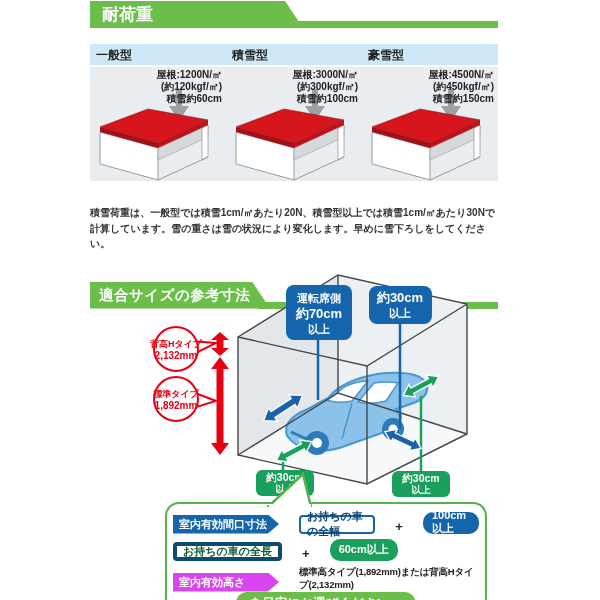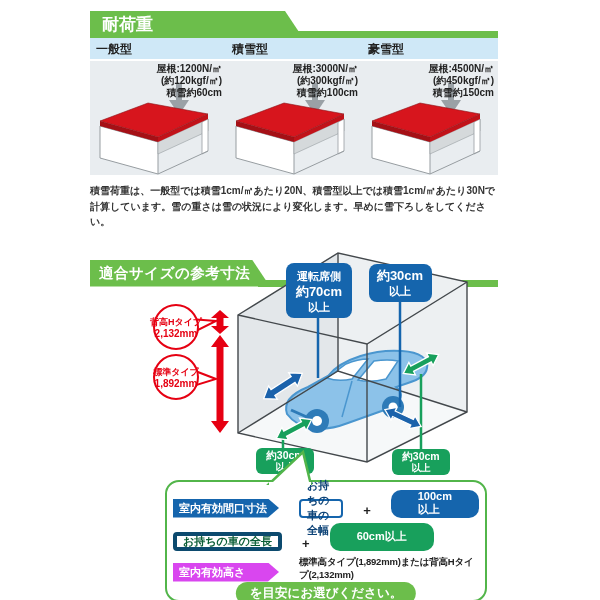--- a/index.html
+++ b/index.html
@@ -12,30 +12,30 @@
   .banner .thick { position:absolute; left:0; top:0; bottom:0; background:#6cbe4b;
     clip-path:polygon(0 0, calc(100% - 18px) 0, 100% 100%, 0 100%);
     display:flex; align-items:center; color:#fff; font-weight:bold; }
   .banner .strip { position:absolute; right:0; bottom:0; height:7px; background:#6cbe4b; }
   .b1 .thick { width:213px; font-size:17px; padding-left:12px; }
   .b1 .strip { left:200px; }
   .b2 .thick { width:180px; font-size:14.5px; padding-left:9px; letter-spacing:0.5px; }
   .b2 .strip { left:168px; }
 
   
-  .cols { display:flex; margin-top:0; }
+  .cols { display:flex; margin-top:16px; }
   .col { flex:1; }
   .col-head { background:#cfe8f7; color:#222; font-size:12px; font-weight:bold;
     padding:3px 0 3px 6px; height:21px; }
   .col-panel { position:relative; background:#e9edf0; height:114px; margin-top:2px; }
   .spec { position:absolute; top:2px; right:4px; text-align:right; font-size:10px;
     font-weight:bold; color:#222; line-height:12px; white-space:pre-line; }
   .col-panel svg { position:absolute; left:0; top:0; }
 
-  .note { margin-top:8px; font-size:10px; font-weight:bold; color:#333;
+  .note { margin-top:24px; font-size:10px; font-weight:bold; color:#333;
     line-height:15.5px; width:408px; }
 
   
   .size-sec { position:relative; height:243px; margin-top:7px; }
   .size-sec .banner { position:absolute; top:23px; left:0; right:0; z-index:1; }
   .diagram { position:absolute; left:0; top:0; z-index:2; }
 
   
   .bubble { position:relative; margin-left:75px; width:322px; border:2.5px solid #52b54a;
     border-radius:14px; padding:8px 6px 16px 6px; background:#fff; }
@@ -43,38 +43,38 @@
   .row { display:flex; align-items:flex-end; gap:20px; margin-bottom:5px; }
   .pennant { width:106px; min-width:106px; height:19px; color:#fff; font-size:11px;
     font-weight:bold; display:flex; align-items:center; padding-left:6px;
     clip-path:polygon(0 0, calc(100% - 11px) 0, 100% 50%, calc(100% - 11px) 100%, 0 100%); }
   .pen-blue { background:#1565ad; } .pen-green { background:#18a05c; } .pen-red { background:#d946ef; }
   .pill-out { height:19px; border-radius:4px; background:#fff; font-weight:bold; font-size:11px;
     display:flex; align-items:center; padding:0 6px; }
   .po-blue { border:2px solid #1565ad; color:#0d4377; }
   .po-green { border:4px solid #0c4a6e; color:#0b5e36; }
   .plus { font-size:13px; font-weight:bold; color:#222; }
-  .pill-solid { height:28px; border-radius:10px; color:#fff; font-weight:bold; font-size:11px;
-    display:flex; align-items:center; padding:0 27px; }
+  .pill-solid { height:22px; border-radius:10px; color:#fff; font-weight:bold; font-size:11px;
+    display:flex; align-items:center; padding:0 9px; }
   .ps-blue { background:#1565ad; } .ps-green { background:#18a05c; }
   .row3-text { font-size:9.5px; font-weight:bold; color:#222; letter-spacing:-0.2px; }
   .footer-pill { position:absolute; left:50%; bottom:-5px; transform:translateX(-50%);
     background:#6cbe4b; color:#fff; font-size:12.5px; font-weight:bold;
     border-radius:13px; padding:3px 14px; white-space:nowrap;margin-top:44px; }
 
   .footnote { margin:11px 0 0 70px; width:340px; font-size:9px; font-weight:bold;
     color:#333; line-height:13.5px; padding-left:12px; text-indent:-12px; }
 </style>
 </head>
 <body>
 
 <div class="page">
   <div class="content">
 
-    <div class="banner b1" style="margin-top:11px">
+    <div class="banner b1" style="margin-top:1px">
       <div class="strip"></div>
       <div class="thick">耐荷重</div>
     </div>
 
     <div class="cols">
 
       <div class="col">
         <div class="col-head">一般型</div>
         <div class="col-panel">
           <svg width="131" height="114" viewBox="0 0 131 114">

